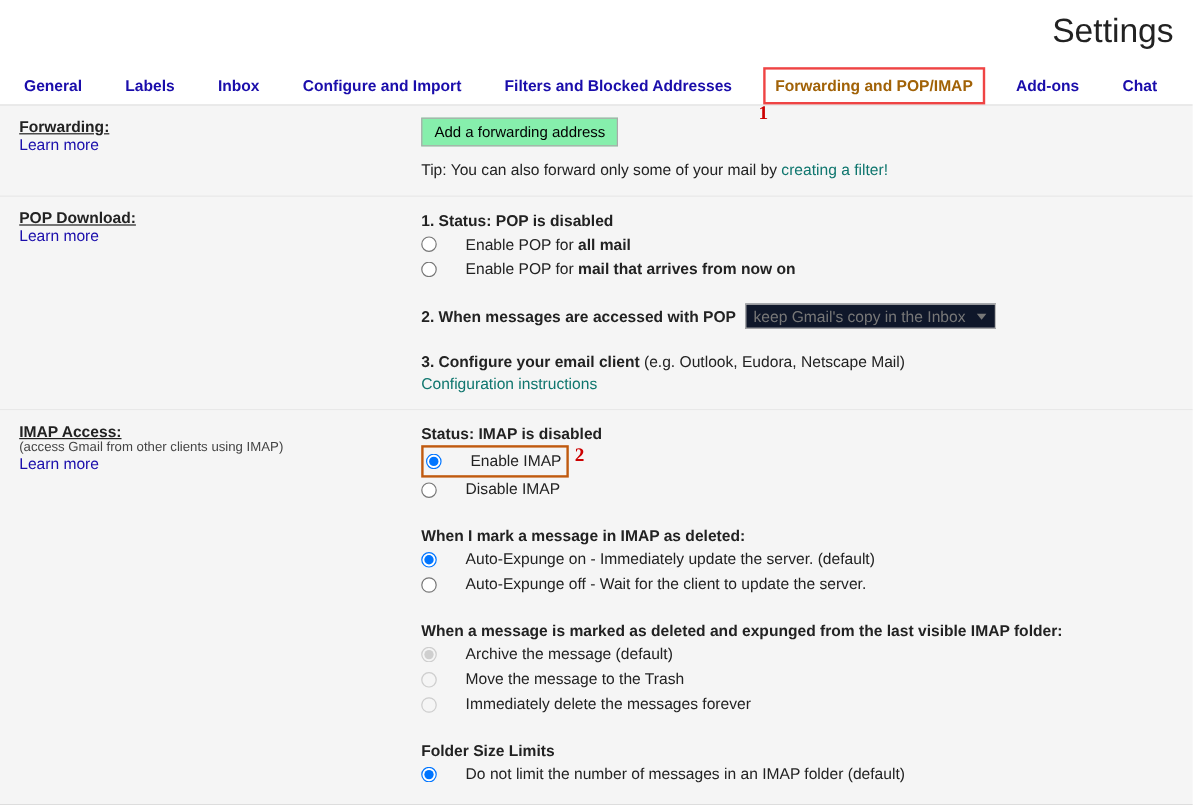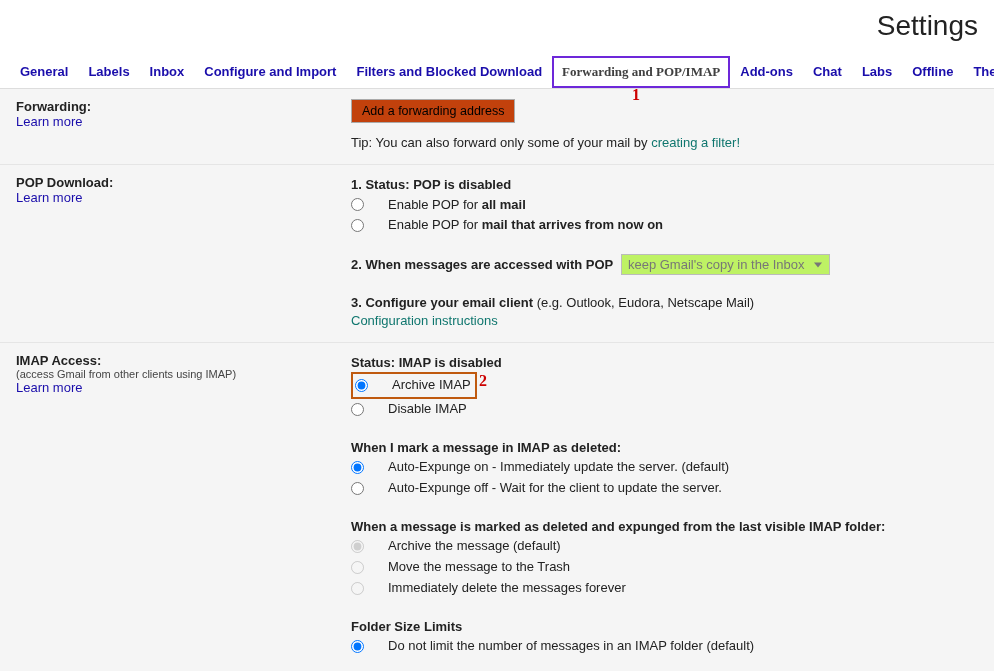--- a/index.html
+++ b/index.html
@@ -12,83 +12,82 @@
     width: 994px;
   }
   .page-title {
     font-size: 28px;
     font-weight: 400;
     padding: 10px 16px 14px 16px;
     text-align: right;
   }
   .tabs {
     display: flex;
-    gap: 0;
+    gap: 16px;
     border-bottom: 1px solid #ddd;
     padding: 0 10px;
   }
   .tab {
     color: #1a0dab;
     font-size: 13px;
     font-weight: bold;
     padding: 8px 10px;
     cursor: pointer;
     white-space: nowrap;
     position: relative;
   }
   .tab.active-highlight {
-    color: #404040;
-    border: 2px solid #6d28d9;
+    color: #a16207;
+    border: 2px solid #ef4444;
     padding: 6px 8px;
-    font-family: Liberation Serif, serif;
   }
   .annotation {
     position: absolute;
     color: #c00;
     font-family: "Times New Roman", serif;
     font-size: 16px;
     font-weight: bold;
   }
   .section {
     display: flex;
     background: #f5f5f5;
     border-bottom: 1px solid #e5e5e5;
     padding: 10px 16px 14px 16px;
   }
   .section:last-of-type { border-bottom: 1px solid #ddd; }
   .section-left {
     width: 335px;
     flex-shrink: 0;
   }
-  .section-left .heading { font-weight: bold; }
+  .section-left .heading { font-weight: bold; text-decoration: underline; }
   .section-left .sub { font-size: 11px; color: #444; }
   .learn-more { color: #1a0dab; cursor: pointer; }
   .section-right { flex: 1; }
   .btn {
     font-family: Arial, sans-serif;
     font-size: 12.5px;
-    background: #c2410c;
+    background: #86efac;
     border: 1px solid #aaa;
     padding: 4px 10px;
     cursor: pointer;
   }
   .tip { margin-top: 12px; }
   .link { color: #0f766e; cursor: pointer; }
   .block { margin-top: 4px; line-height: 1.5; }
   .block.first { margin-top: 0; }
   .block.gap { margin-top: 18px; }
   .radio-row { display: flex; align-items: center; gap: 20px; line-height: 1.6; }
   .radio-row input[type=radio] { margin: 0 4px 0 0; }
   .bold { font-weight: bold; }
   .select {
     font-family: Arial, sans-serif;
     font-size: 13px;
     color: #777;
     border: 1px solid #bbb;
-    background: #bef264;
+    background: #0f172a;
     padding: 2px 24px 2px 6px;
     margin-left: 4px;
     appearance: none;
     position: relative;
   }
   .select-wrap { position: relative; display: inline-block; }
   .select-wrap::after {
     content: "";
     position: absolute;
     right: 8px; top: 50%;
@@ -117,21 +116,21 @@
 </head>
 <body>
 
 <div class="page-title">Settings</div>
 
 <div class="tabs" style="position:relative;">
   <div class="tab">General</div>
   <div class="tab">Labels</div>
   <div class="tab">Inbox</div>
   <div class="tab">Configure and Import</div>
-  <div class="tab">Filters and Blocked Download</div>
+  <div class="tab">Filters and Blocked Addresses</div>
   <div class="tab active-highlight">Forwarding and POP/IMAP</div>
   <div class="tab">Add-ons</div>
   <div class="tab">Chat</div>
   <div class="tab">Labs</div>
   <div class="tab">Offline</div>
   <div class="tab">Themes</div>
   <div class="annotation" style="left:632px; top:30px;">1</div>
 </div>
 
 <div class="section">
@@ -188,21 +187,21 @@
     <div class="learn-more">Learn more</div>
   </div>
   <div class="section-right">
     <div class="block first">
       <span class="bold">Status: </span><span class="bold">IMAP is disabled</span>
     </div>
     <div style="position:relative;">
       <span class="imap-highlight">
         <span class="radio-row" style="display:inline-flex;">
           <input type="radio" name="imap-enable" checked="" style="">
-          <span>Archive IMAP</span>
+          <span>Enable IMAP</span>
         </span>
       </span>
       <span class="annotation" style="left:128px; top:0;">2</span>
     </div>
     <div class="radio-row">
       <input type="radio" name="imap-enable" style="">
       <span>Disable IMAP</span>
     </div>
 
     <div class="block gap bold">When I mark a message in IMAP as deleted:</div>

